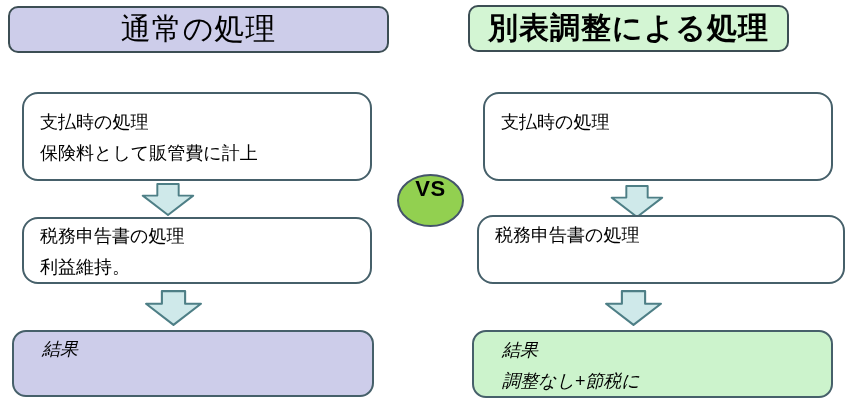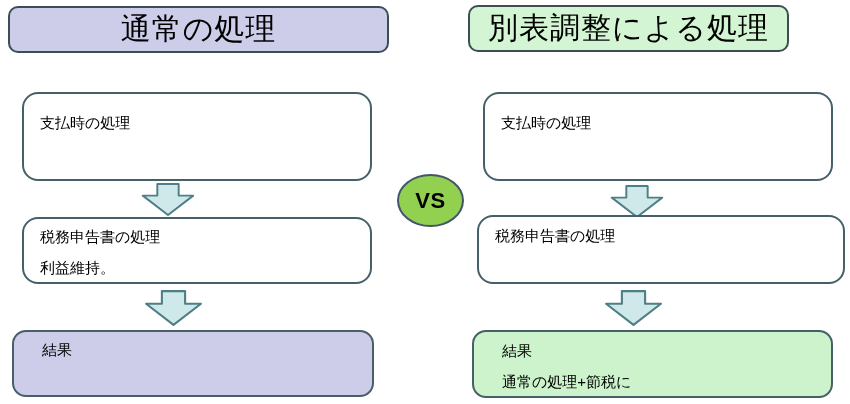--- a/index.html
+++ b/index.html
@@ -5,66 +5,67 @@
   html,body{margin:0;padding:0;background:#fff;}
   body{font-family:"Liberation Sans",sans-serif;color:var(--text,#000);}
   .canvas{position:relative;width:850px;height:404px;background:var(--bg,#fff);overflow:hidden;}
 
   .header-box{
     position:absolute;display:flex;align-items:center;justify-content:center;
     border:2.5px solid var(--header_border);border-radius:10px;
     font-size:30px;letter-spacing:1px;box-sizing:border-box;
   }
   .header-left{left:8px;top:6px;width:381px;height:47px;background:var(--lavender);}
-  .header-right{left:468px;top:5px;width:321px;height:47px;background:var(--green_light);}
+  .header-right{left:468px;top:5px;width:321px;height:47px;background:var(--green_light);font-weight:bold;}
 
   .step-box{
     position:absolute;box-sizing:border-box;background:#fff;
     border:2.5px solid var(--box_border);border-radius:16px;
-    font-size:15px;line-height:31px;padding:9px 8px 16px 16px;
+    font-size:18px;line-height:31px;padding:9px 8px 16px 16px;
     white-space:nowrap;overflow:hidden;
   }
-  .result-box{background:var(--lavender);padding-left:28px;border-radius:14px;}
+  .result-box{background:var(--lavender);padding-left:28px;border-radius:14px;font-style:italic;}
   .result-box.green{background:var(--green_result);}
 
   .l-box1{left:22px;top:92px;width:350px;height:89px;padding-top:13px;}
   .l-box2{left:22px;top:217px;width:350px;height:67px;padding-top:2px;}
   .l-box3{left:12px;top:330px;width:362px;height:67px;padding-top:2px;}
   .r-box1{left:483px;top:92px;width:350px;height:89px;padding-top:13px;}
   .r-box2{left:477px;top:215px;width:368px;height:69px;padding-top:3px;}
   .r-box3{left:472px;top:330px;width:361px;height:68px;padding-top:3px;}
 
   .arrow{position:absolute;}
   .arrow svg{display:block;}
   .l-arrow1{left:141px;top:183px;}
   .l-arrow2{left:145px;top:288px;}
   .r-arrow1{left:610px;top:185px;}
   .r-arrow2{left:605px;top:288px;}
 
   .vs-ellipse{
     position:absolute;left:397px;top:174px;width:67px;height:53px;
     background:var(--vs_fill);border:2.5px solid var(--vs_border);
-    border-radius:50%;display:flex;align-items:center;justify-content:center;
+    border-radius:50%;display:flex;justify-content:center;
     font-size:22px;font-weight:bold;box-sizing:border-box;letter-spacing:0.5px;
   }
 </style>
 </head>
 <body>
 
 <div class="canvas">
 
   <div class="header-box header-left">
     <span>通常の処理</span>
   </div>
   <div class="header-box header-right">
     <span>別表調整による処理</span>
   </div>
 
   <div class="step-box l-box1">
     <div>支払時の処理</div>
+    <div>保険料として販管費に計上</div>
   </div>
 
   <div class="arrow l-arrow1">
     <svg width="54" height="33" viewBox="0 0 54 34">
       <polygon points="16,1 38,1 38,13 53,13 27,33 1,13 16,13" style="fill:var(--arrow_fill);stroke:var(--arrow_border);stroke-width:2;stroke-linejoin:round;"></polygon>
     </svg>
   </div>
 
   <div class="step-box l-box2">
     <div>税務申告書の処理</div>
@@ -100,16 +101,16 @@
   </div>
 
   <div class="arrow r-arrow2">
     <svg width="57" height="40" viewBox="0 0 54 34">
       <polygon points="16,1 38,1 38,13 53,13 27,33 1,13 16,13" style="fill:var(--arrow_fill);stroke:var(--arrow_border);stroke-width:2;stroke-linejoin:round;"></polygon>
     </svg>
   </div>
 
   <div class="step-box result-box green r-box3">
     <div>結果</div>
-    <div>通常の処理+節税に</div>
+    <div>調整なし+節税に</div>
   </div>
 
 </div>
 
 </body></html>

